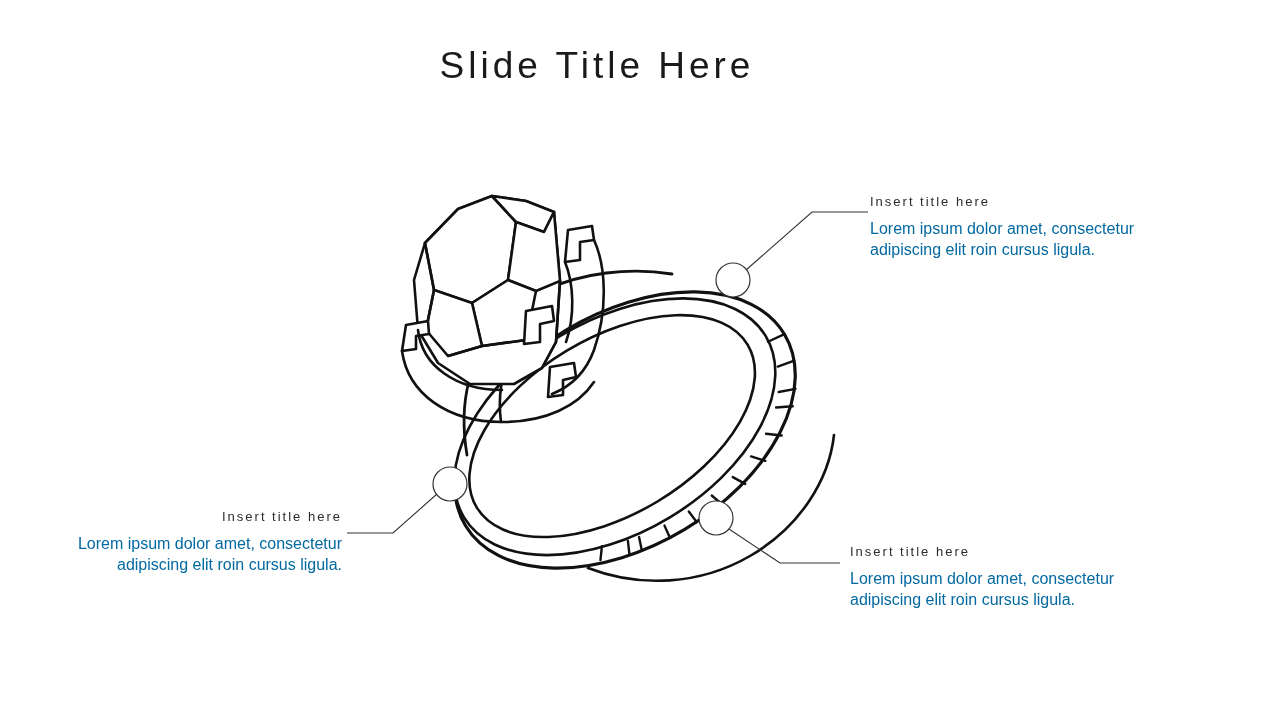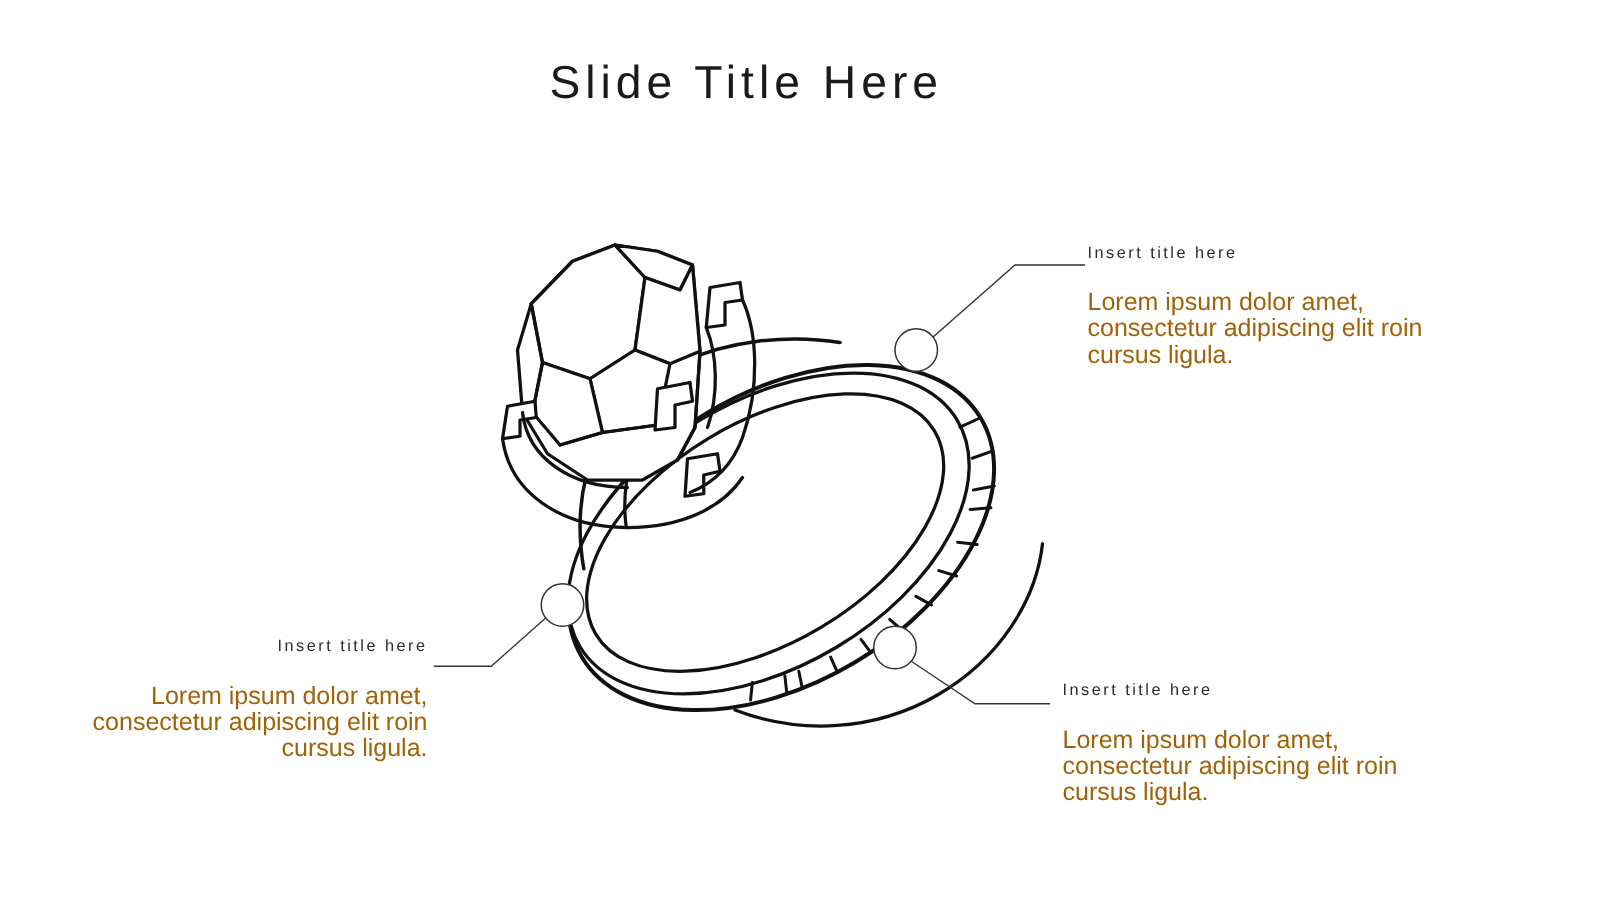--- a/index.html
+++ b/index.html
@@ -42,25 +42,25 @@
   }
   .callout-title {
     font-size: 13px;
     line-height: 24px;
     letter-spacing: 2.0px;
     color: #2b2b2b;
     font-weight: 400;
     white-space: pre;
   }
   .callout-body {
-    font-size: 20px;
+    font-size: 16px;
     line-height: 21px;
     letter-spacing: 0px;
-    color: #a16207;
-    margin-top: 18px;
+    color: #0369a1;
+    margin-top: 4px;
   }
   #callout-1 {
     left: 870px;
     top: 190px;
     width: 290px;
     text-align: left;
   }
   #callout-2 {
     left: 60px;
     top: 505px;

